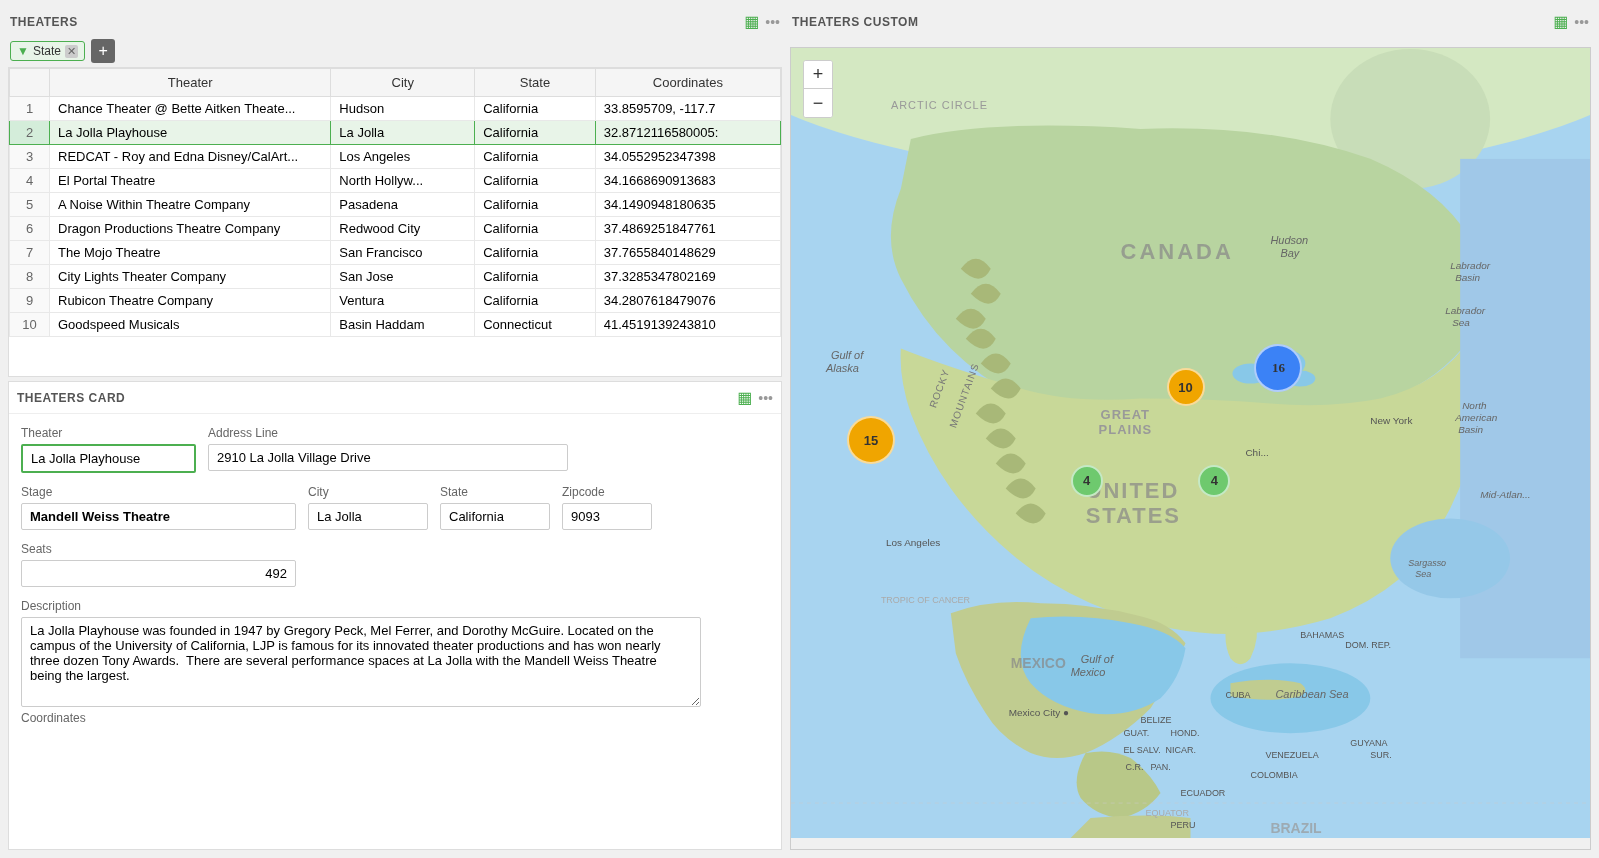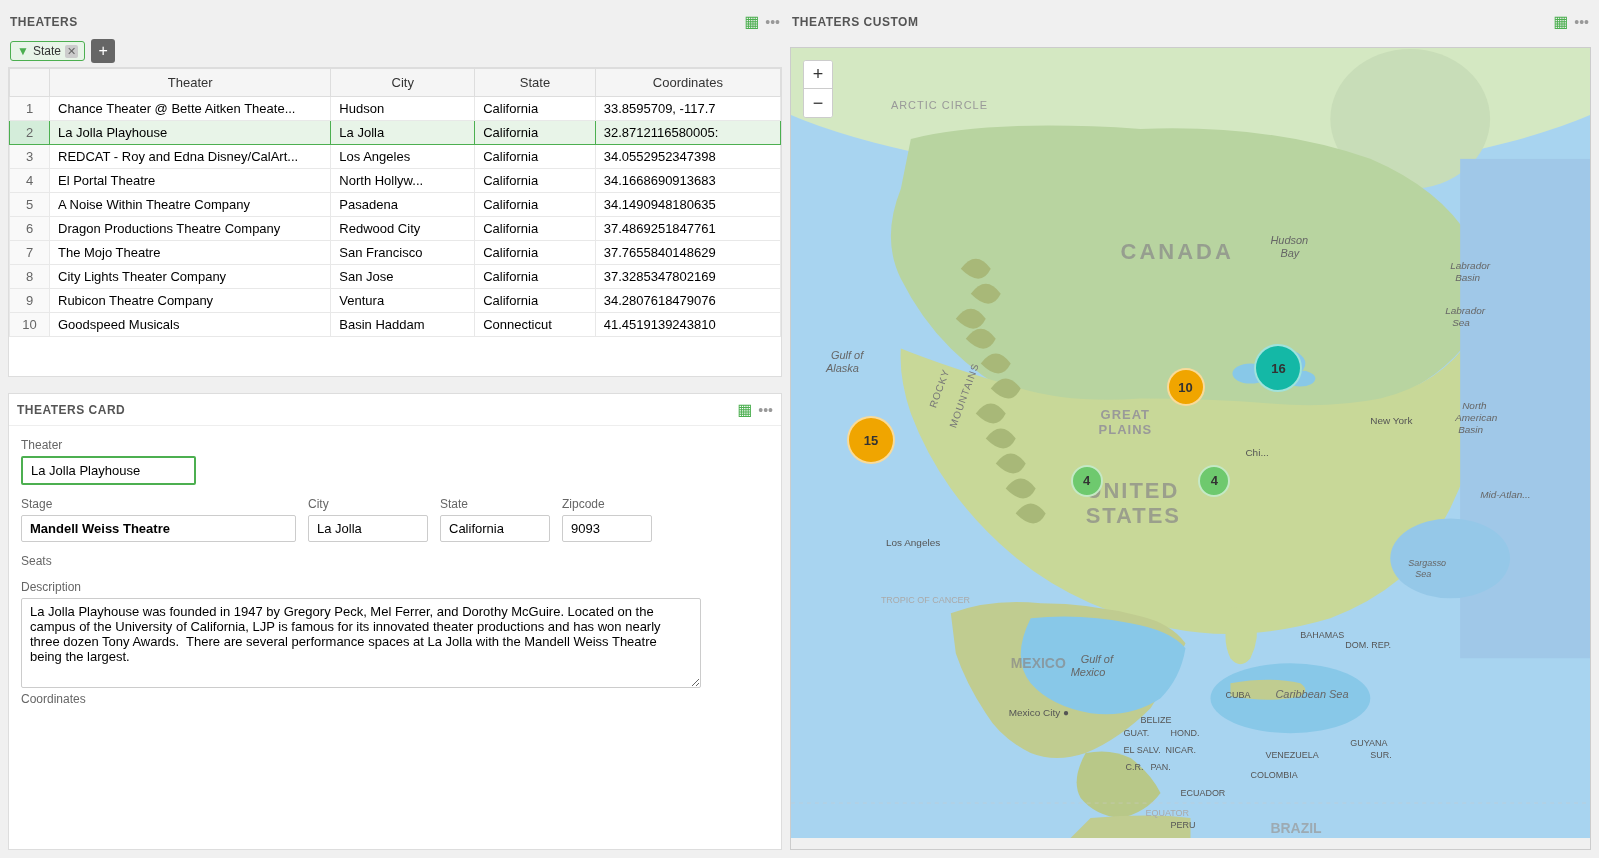--- a/index.html
+++ b/index.html
@@ -5,21 +5,21 @@
     * { box-sizing: border-box; margin: 0; padding: 0; }
     body { font-family: Arial, sans-serif; font-size: 13px; background: #f0f0f0; display: flex; width: 1599px; height: 858px; overflow: hidden; }
 
     
     .left-panel {
       width: 790px;
       display: flex;
       flex-direction: column;
       background: #f0f0f0;
       padding: 8px;
-      gap: 16px;
+      gap: 4px;
     }
 
     
     .panel-header {
       display: flex;
       align-items: center;
       justify-content: space-between;
       padding: 4px 2px;
     }
     .panel-title {
@@ -269,21 +269,21 @@
       justify-content: center;
       font-weight: bold;
       font-size: 13px;
       color: #333;
       cursor: pointer;
       border: 2px solid rgba(255,255,255,0.6);
     }
     .cluster-large { width: 48px; height: 48px; }
     .cluster-medium { width: 38px; height: 38px; }
     .cluster-small { width: 32px; height: 32px; }
-    .cluster-yellow { background: #14b8a6; }
+    .cluster-yellow { background: #3b82f6; font-family: Liberation Serif, serif; }
     .cluster-orange { background: #f0a500; }
     .cluster-green { background: #6ec96e; }
   </style>
 </head>
 <body>
 
 <div class="left-panel">
 
   <div>
     <div class="panel-header">
@@ -397,20 +397,24 @@
         <span class="filter-icon-green">▦</span>
         <span class="dots-icon">•••</span>
       </div>
     </div>
     <div class="card-content">
       <div class="form-row">
         <div class="form-group">
           <label>Theater</label>
           <input type="text" class="input-theater active" value="La Jolla Playhouse" style="">
         </div>
+        <div class="form-group">
+          <label>Address Line</label>
+          <input type="text" class="input-address" value="2910 La Jolla Village Drive" style="">
+        </div>
       </div>
       <div class="form-row">
         <div class="form-group">
           <label>Stage</label>
           <input type="text" class="input-stage" value="Mandell Weiss Theatre" style="">
         </div>
         <div class="form-group">
           <label>City</label>
           <input type="text" class="input-city" value="La Jolla" style="">
         </div>
@@ -419,20 +423,21 @@
           <input type="text" class="input-state" value="California" style="">
         </div>
         <div class="form-group">
           <label>Zipcode</label>
           <input type="text" class="input-zip" value="9093" style="">
         </div>
       </div>
       <div class="form-row">
         <div class="form-group">
           <label>Seats</label>
+          <input type="text" class="input-seats" style="text-align: right;" value="492">
         </div>
       </div>
       <div class="form-group">
         <label>Description</label>
         <textarea class="input-description" style="">La Jolla Playhouse was founded in 1947 by Gregory Peck, Mel Ferrer, and Dorothy McGuire. Located on the campus of the University of California, LJP is famous for its innovated theater productions and has won nearly three dozen Tony Awards.  There are several performance spaces at La Jolla with the Mandell Weiss Theatre being the largest.</textarea>
       </div>
       <div class="input-coords-label">Coordinates</div>
     </div>
   </div>
 </div>

